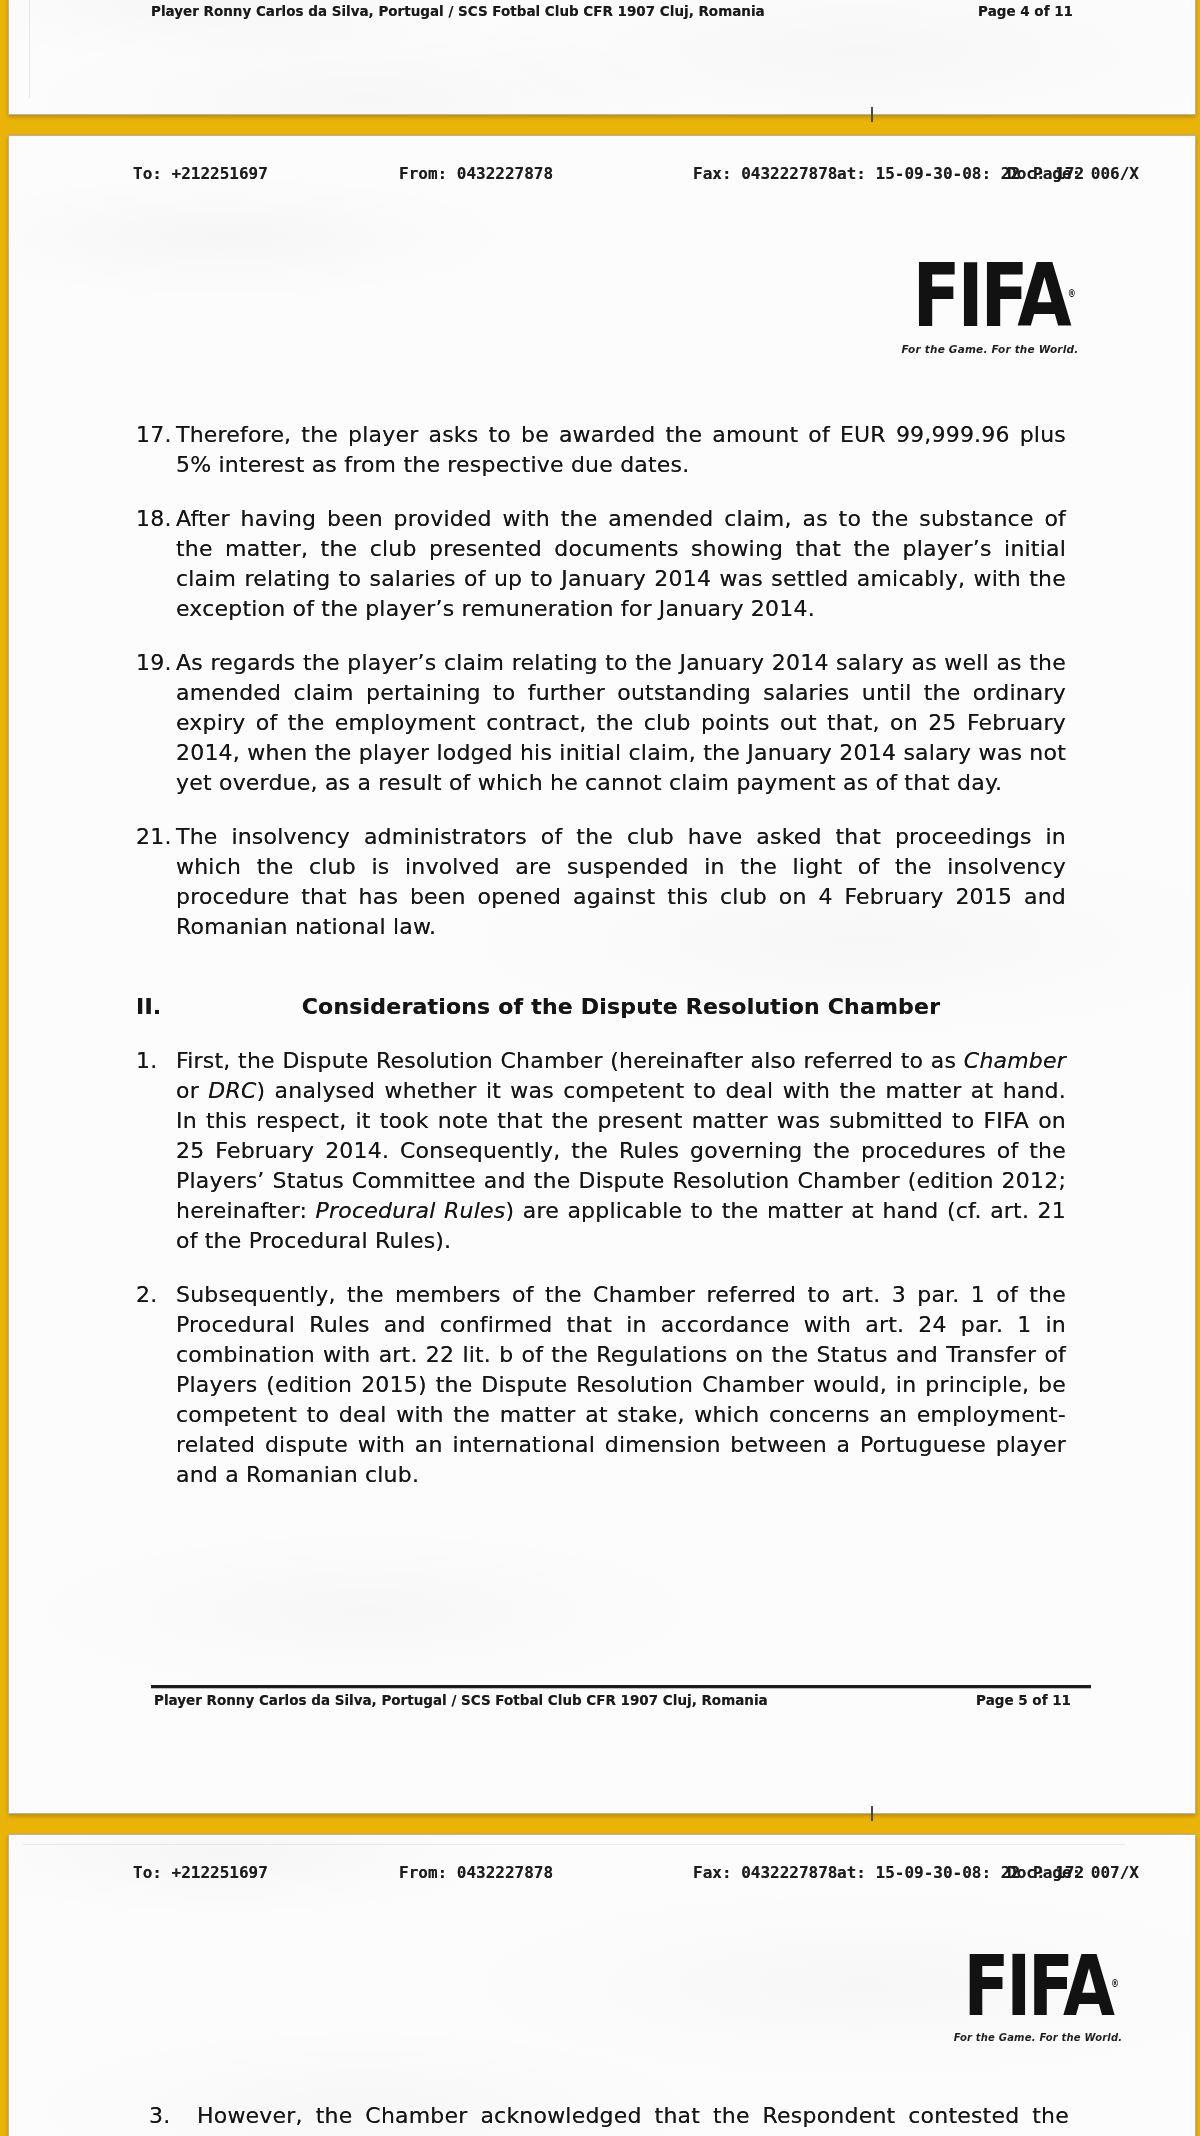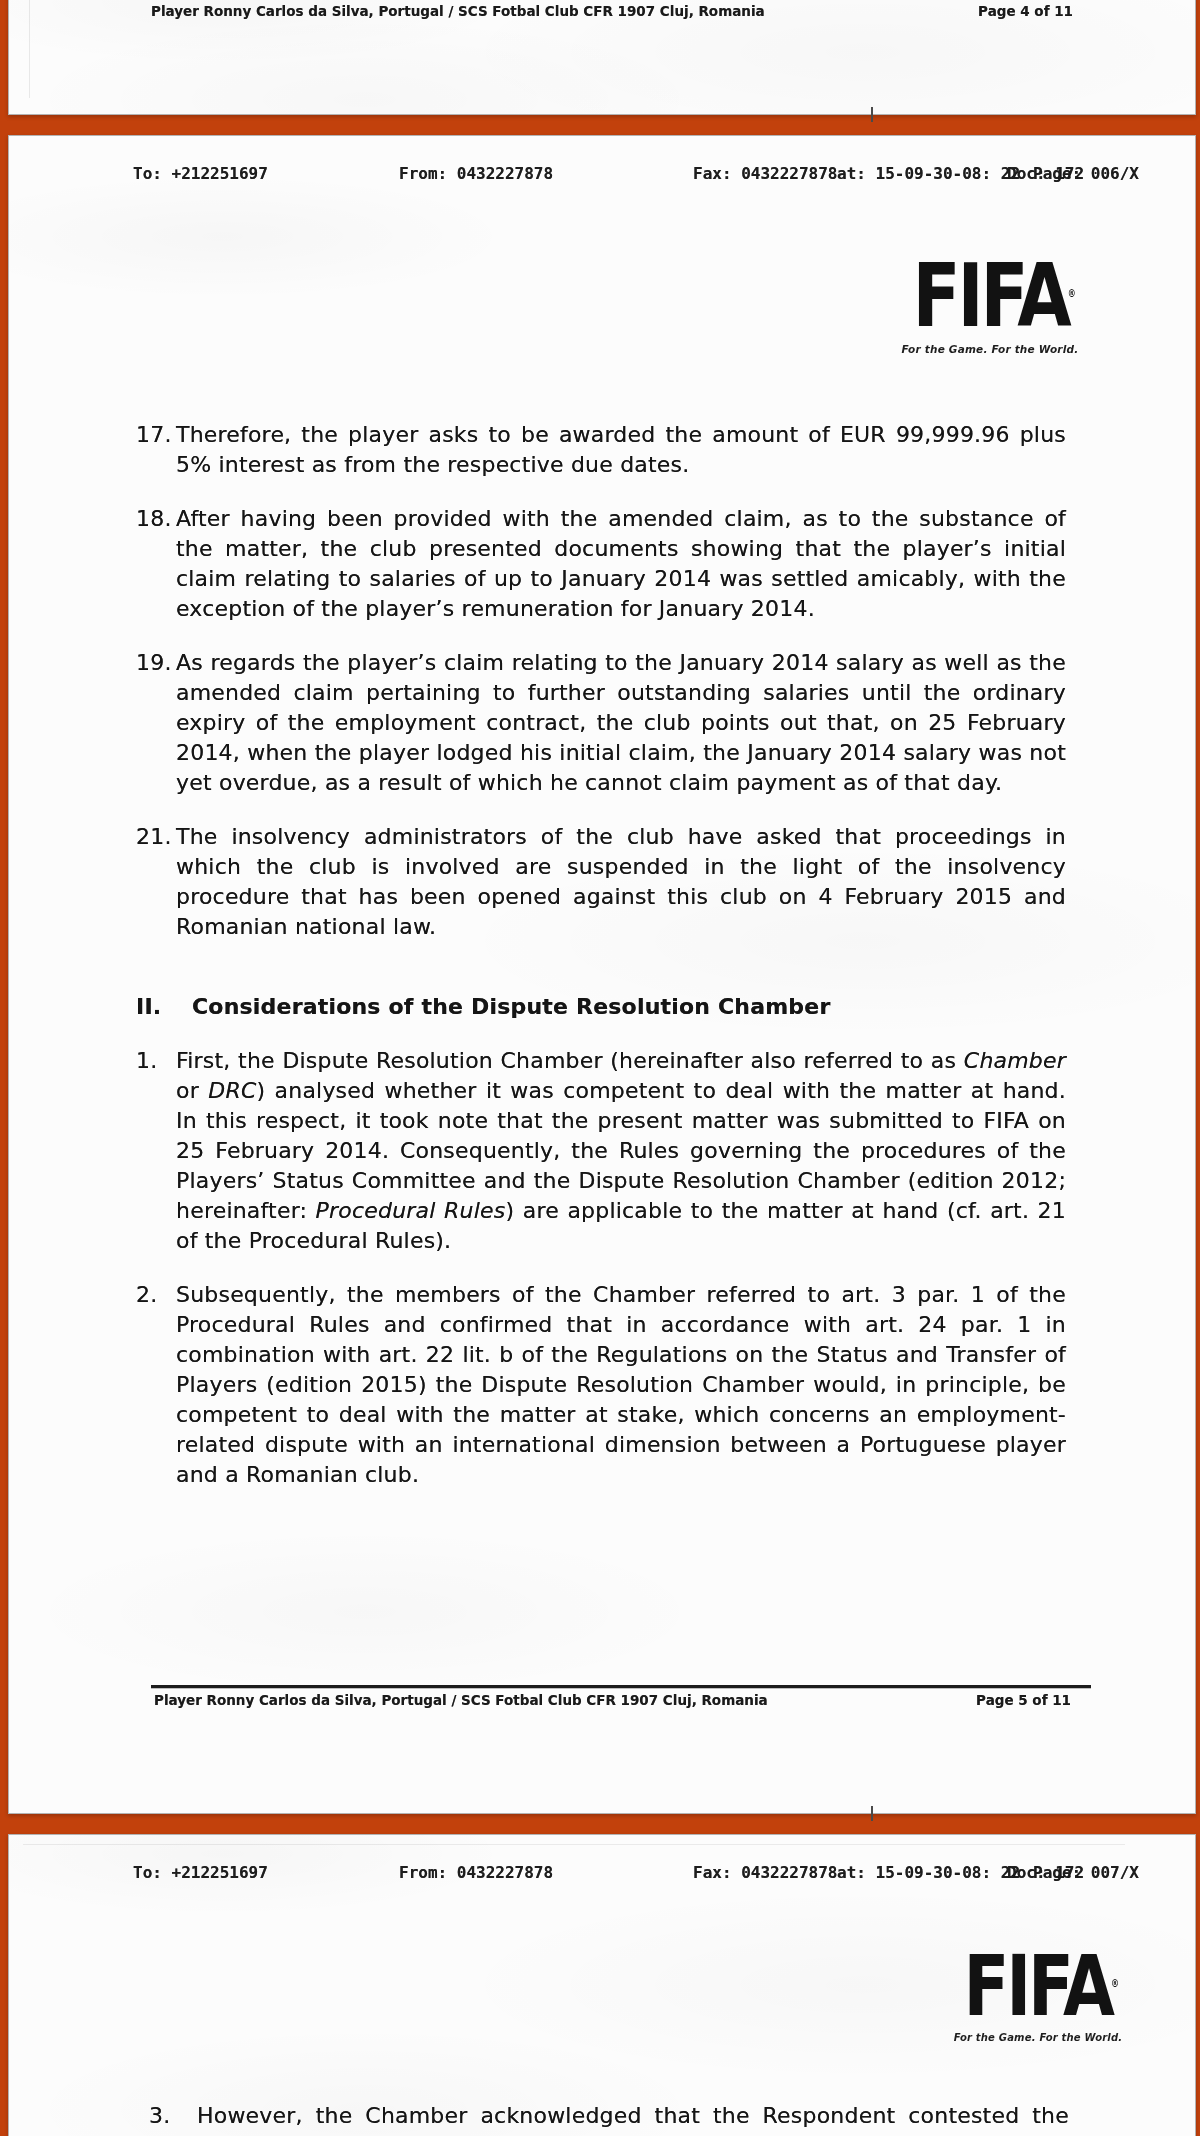--- a/index.html
+++ b/index.html
@@ -1,19 +1,19 @@
 <!DOCTYPE html>
 <html><head>
 <meta charset="utf-8">
 <style>
   html,body{margin:0;padding:0;}
   body{background:#e4e4e4;}
   .canvas{
     position:relative;width:1200px;height:2136px;overflow:hidden;
-    background:#c2410c;
+    background:#eab308;
     font-family:"DejaVu Sans", sans-serif;color:#141414;
   }
   
   .page{
     position:absolute;left:8px;width:1186px;
     background:#fcfcfc;
     border:1px solid #b3b3b3;
     box-shadow:0 2px 4px rgba(0,0,0,0.22);
     background-image:
       radial-gradient(ellipse 420px 90px at 18% 6%, rgba(0,0,0,0.025), transparent 70%),
@@ -58,22 +58,22 @@
   #page5 .body-list{top:284px;left:127px;width:930px;}
   #page6 .body-list{top:266px;left:140px;width:920px;}
   .para{display:flex;margin-bottom:24px;
     font-size:22px;line-height:30px;letter-spacing:0.2px;color:#151515;
     text-shadow:0 0 0.55px rgba(15,15,15,0.7);}
   .para-num{flex:none;width:40px;}
   #page6 .para-num{width:48px;}
   .para-text{width:890px;text-align:justify;}
   #page6 .para-text{width:872px;}
   .para-text em{font-style:italic;}
-  .para--heading{font-weight:bold;margin-top:50px;gap:16px;}
-  .para--heading .para-text{text-align:left;}
+  .para--heading{font-weight:bold;margin-top:50px;}
+  .para--heading .para-text{text-align:center;}
   .para--force-justify .para-text{text-align-last:justify;}
 
   
   .footer-rule{position:absolute;height:3px;background:#1c1c1c;box-shadow:0 1px 0 rgba(0,0,0,0.25);}
   #page5 .footer-rule{left:142px;width:940px;top:1549px;}
   .page-footer{position:absolute;display:flex;justify-content:space-between;
     font-size:13.5px;font-weight:bold;color:#1a1a1a;white-space:nowrap;
     text-shadow:0 0 0.5px rgba(0,0,0,0.5);}
   #page4 .page-footer{top:8px;left:142px;right:122px;}
   #page5 .page-footer{top:1556px;left:145px;right:124px;}

